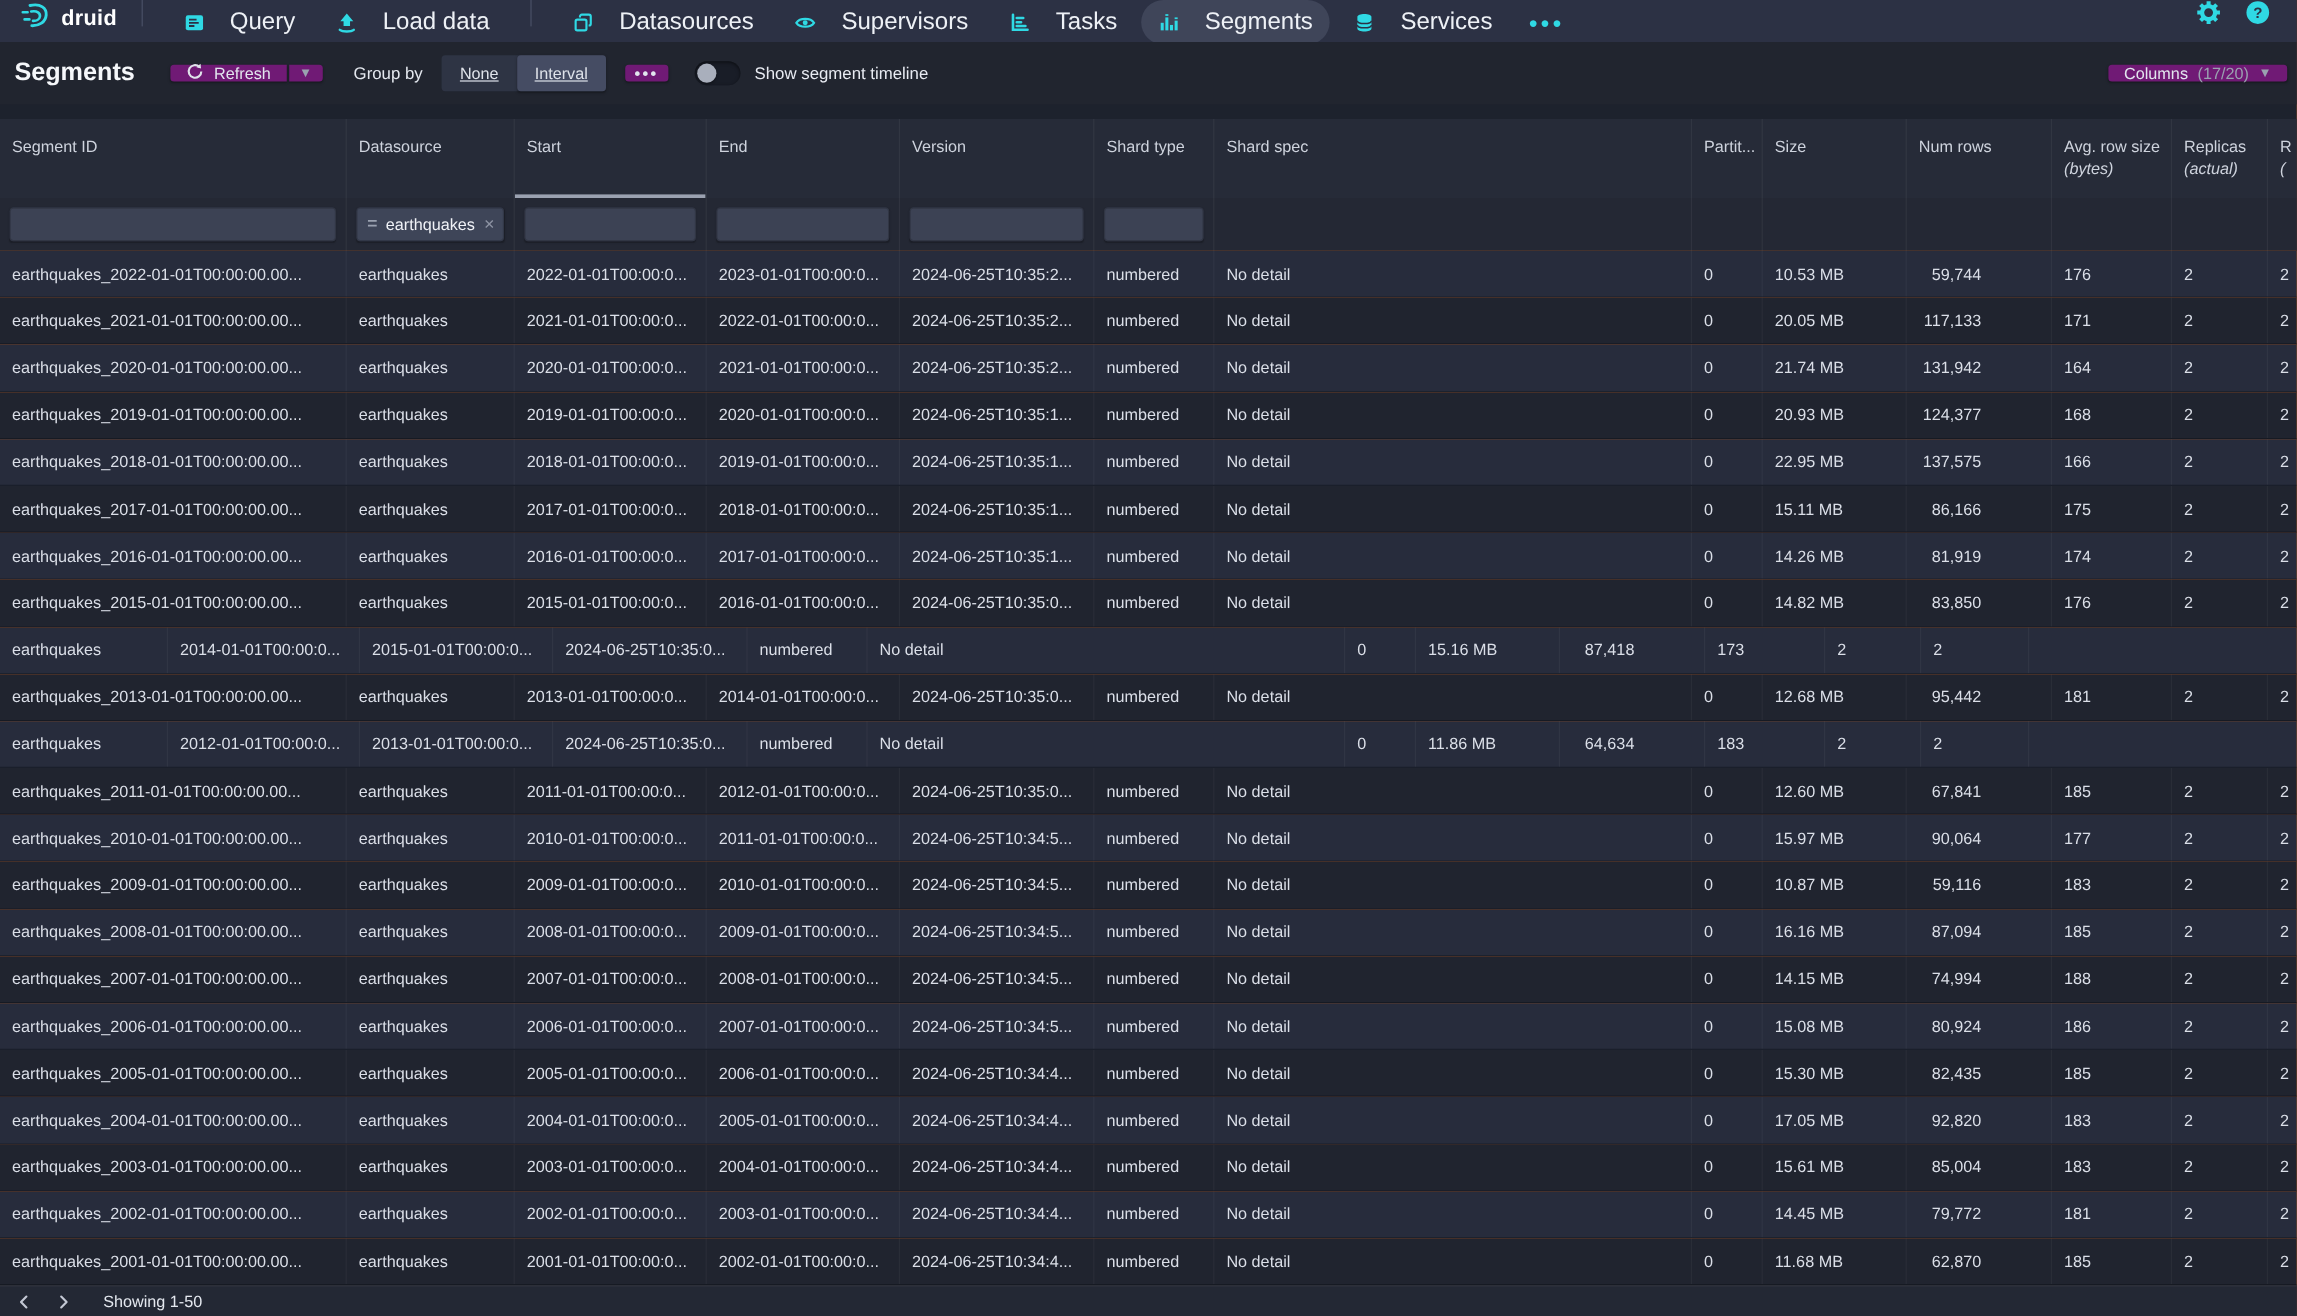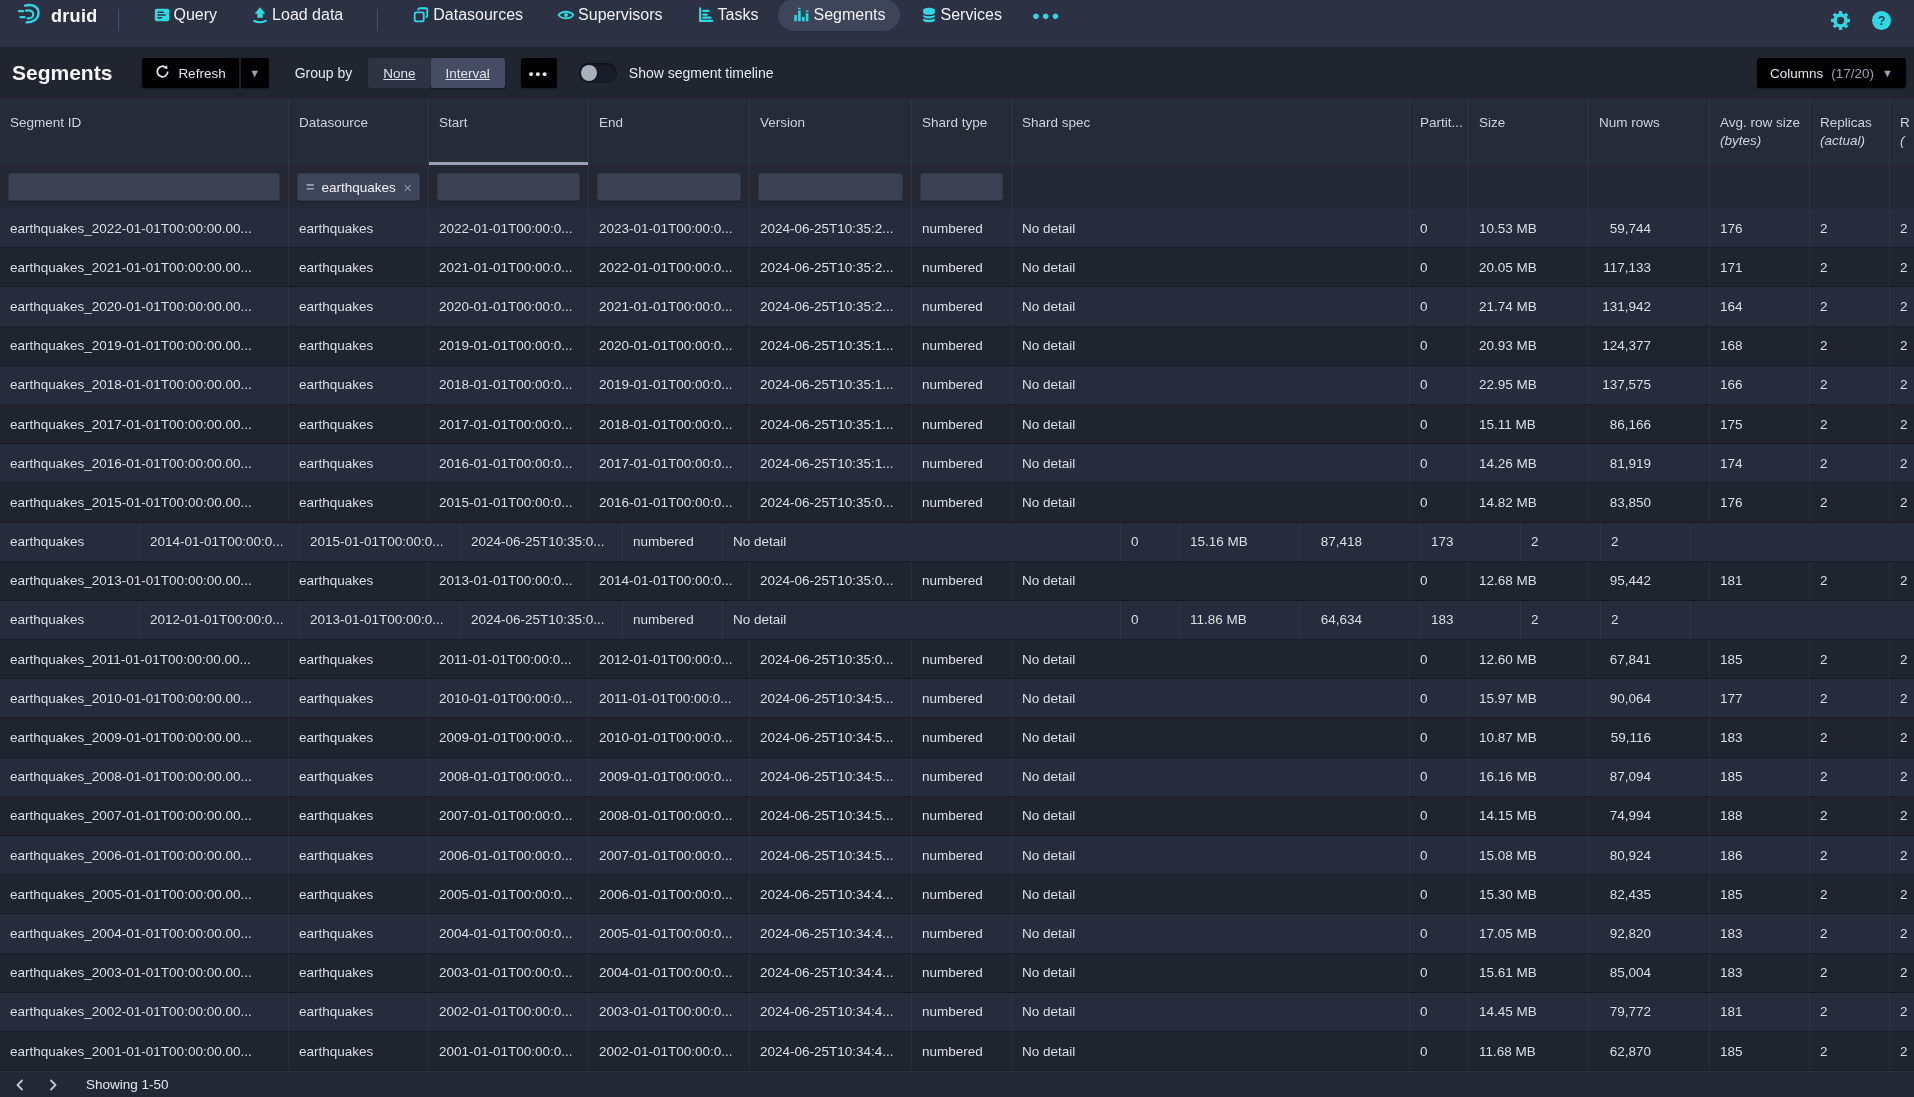--- a/index.html
+++ b/index.html
@@ -6,37 +6,37 @@
   html,body { width:1914px; height:1097px; overflow:hidden; }
   body {
     background:#1d222d;
     font-family:"Liberation Sans", sans-serif;
     color:#dde1ea;
     position:relative;
   }
   :root { --cyan:#2fd9e4; }
 
   
-  .nav { height:47px; background:#2c3144; display:flex; align-items:flex-end; padding:16px 16px; }
+  .nav { height:35px; background:#2c3144; display:flex; align-items:flex-start; padding:0 16px; }
   .brand { display:flex; align-items:center; gap:9px; cursor:pointer; }
   .brand-text { color:#ffffff; font-size:18px; font-weight:700; letter-spacing:.3px; }
   .nav-divider { width:1px; height:22px; background:#4a5066; margin:0 20px; }
   .nav-items { display:flex; align-items:center; gap:6px; }
-  .nav-item { display:flex; align-items:center; gap:3px; padding:7px 14px; border-radius:20px;
-              color:#eef1f6; font-size:16px; cursor:pointer; white-space:nowrap; }
+  .nav-item { display:flex; align-items:center; gap:21px; padding:7px 14px; border-radius:20px;
+              color:#eef1f6; font-size:20px; cursor:pointer; white-space:nowrap; }
   .nav-item.active { background:#3f4559; }
   .nav-item svg { display:block; }
   .nav-more { color:var(--cyan); font-size:13px; letter-spacing:2px; padding:7px 10px; cursor:pointer; }
   .nav-right { margin-left:auto; display:flex; align-items:center; gap:20px; padding-right:6px; }
   .nav-right svg { display:block; cursor:pointer; }
 
   
   .toolbar { height:52px; background:#21252f; display:flex; align-items:center; padding:0 12px; position:relative; }
   .page-title { font-size:21px; font-weight:700; color:#f5f7fa; margin-right:30px; }
-  .btn { background:#000000; border-radius:3px; height:30px; display:inline-flex; align-items:center;
+  .btn { background:#701a75; border-radius:3px; height:14px; display:inline-flex; align-items:center;
          padding:0 13px; font-size:13.5px; color:#e2e6ee; cursor:pointer;
          box-shadow:0 1px 2px rgba(0,0,0,.35); white-space:nowrap; }
   .refresh-group { display:flex; gap:2px; }
   .refresh-main { border-radius:3px 0 0 3px; gap:8px; }
   .refresh-caret { border-radius:0 3px 3px 0; width:28px; justify-content:center; padding:0; }
   .caret { color:#9aa1b0; font-size:11px; }
   .groupby-label { font-size:14px; color:#e4e8ef; margin:0 16px 0 26px; }
   .seg-control { display:flex; background:#2e3444; border-radius:3px;text-decoration:underline; }
   .seg-btn { height:30px; padding:0 15px; display:flex; align-items:center; font-size:13.5px;
              color:#dfe3ea; border-radius:3px; cursor:pointer; }

